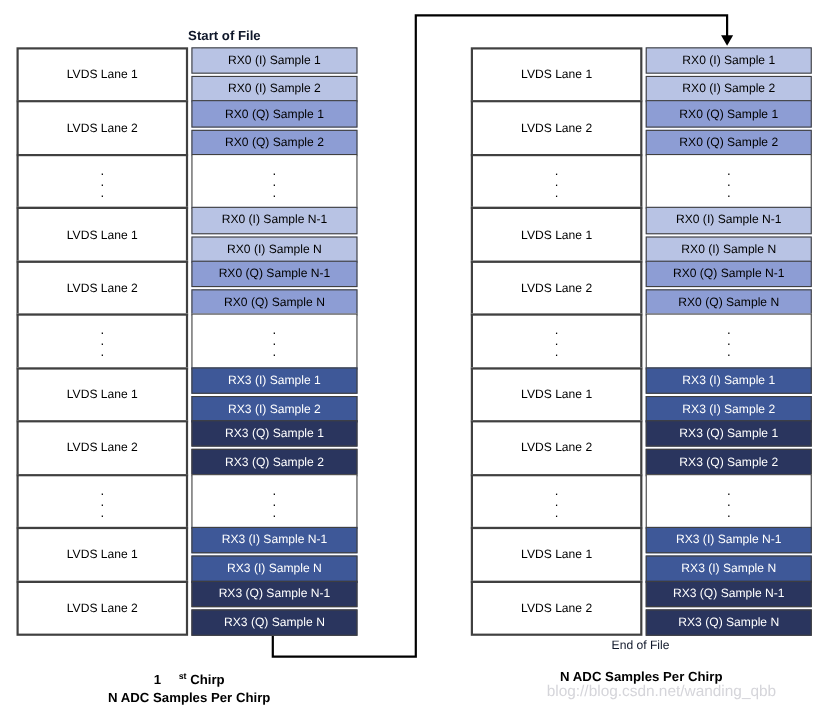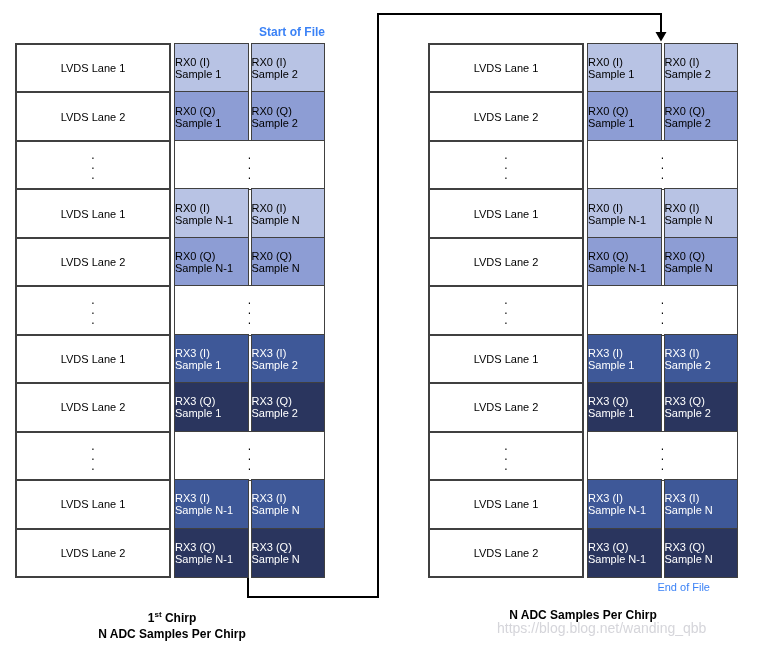--- a/index.html
+++ b/index.html
@@ -2,50 +2,50 @@
 <html style="--border: #404040;"><head>
 <meta charset="utf-8">
 <style>
   :root { --border:#404040; }
   * { box-sizing:border-box; margin:0; padding:0; }
   body { background:#ffffff; font-family:"Liberation Sans", sans-serif; }
   .canvas { position:relative; width:757px; height:647px; background:#fff; overflow:hidden; }
 
   .connector { position:absolute; left:0; top:0; width:757px; height:647px; pointer-events:none; }
 
-  .file-label { position:absolute; text-align:right; color:#3b82f6; }
+  .file-label { position:absolute; text-align:left; color:#0f172a; }
   .start-label { left:171px; top:25px; width:154px; font-size:12px; font-weight:bold; }
   .end-label   { left:556px; top:581px; width:154px; font-size:11px; }
 
   .lvds-table { position:absolute; top:43px; width:310px; height:535px; display:flex; flex-direction:column; }
   .t-left  { left:15px; }
   .t-right { left:428px; }
 
   .trow { flex:1; display:flex; margin-top:-2px; }
   .trow.first { margin-top:0; }
 
   .lane-cell { width:156px; background:#fff; border:2px solid var(--border);
                display:flex; flex-direction:column; align-items:center; justify-content:center;
                font-size:11px; color:#000; }
 
-  .sample-stack { flex:1; display:flex; flex-direction:row; padding-left:3px; gap:2px; }
+  .sample-stack { flex:1; display:flex; flex-direction:column; padding-left:3px; gap:2px;text-align:right; }
   .sample-cell { flex:1; border:1.5px solid var(--border);
                  display:flex; align-items:center; justify-content:center;
                  font-size:11px; }
 
   .sample-dots { flex:1; margin-left:3px; border:1.5px solid var(--border); background:#fff;
                  display:flex; flex-direction:column; align-items:center; justify-content:center; }
 
   .dots i { display:block; font-style:normal; font-size:12px; line-height:10px; text-align:center; color:#000; }
 
   .caption { position:absolute; top:607px; width:240px; text-align:center;
              font-size:12px; font-weight:bold; line-height:16px; color:#000; z-index:2; }
   .cap-left  { left:52px; }
   .cap-right { left:463px; }
-  .caption sup { font-size:8px; }
+  .caption sup { font-size:8px;padding-left:16px; }
 
   .watermark { position:absolute; left:497px; top:620px; font-size:14px;
                color:rgba(206,206,212,0.85); white-space:nowrap; z-index:5; }
 </style>
 </head>
 <body>
 
 <div class="canvas">
 
   <svg class="connector" viewBox="0 0 757 647" xmlns="http://www.w3.org/2000/svg">
@@ -264,21 +264,21 @@
         <div class="lane-cell">LVDS Lane 2</div>
         <div class="sample-stack">
           <div class="sample-cell" style="background: rgb(42, 53, 94); color: rgb(255, 255, 255);">RX3 (Q) Sample N-1</div>
           <div class="sample-cell" style="background: rgb(42, 53, 94); color: rgb(255, 255, 255);">RX3 (Q) Sample N</div>
         </div>
       </div>
     </div>
 
   <div class="file-label end-label">End of File</div>
 
-  <div class="watermark">https://blog.blog.net/wanding_qbb</div>
+  <div class="watermark">blog://blog.csdn.net/wanding_qbb</div>
 
   <div class="caption cap-left">
     <div><span>1</span><sup>st</sup><span> Chirp</span></div>
     <div>N ADC Samples Per Chirp</div>
   </div>
 
   <div class="caption cap-right">
     <div>N ADC Samples Per Chirp</div>
   </div>
 

